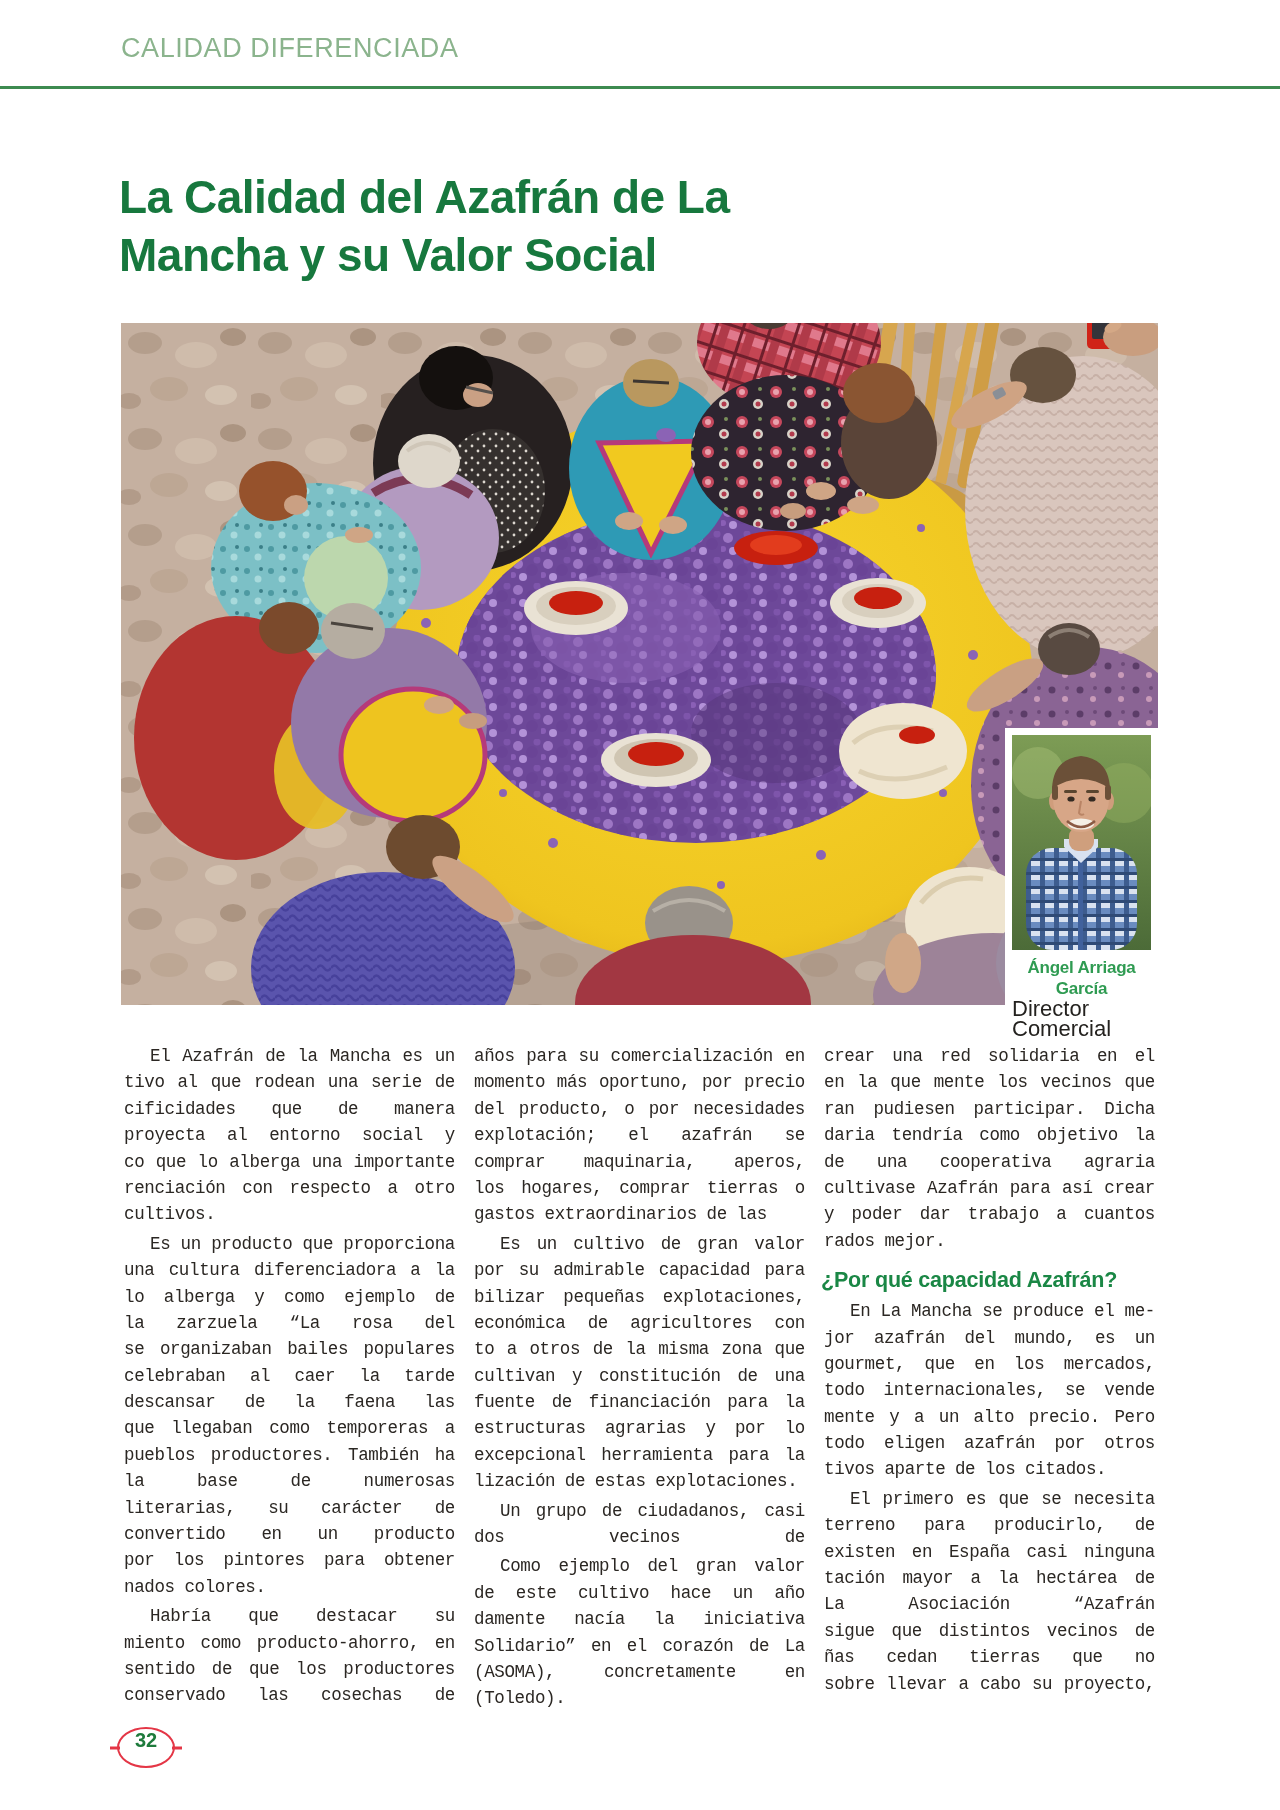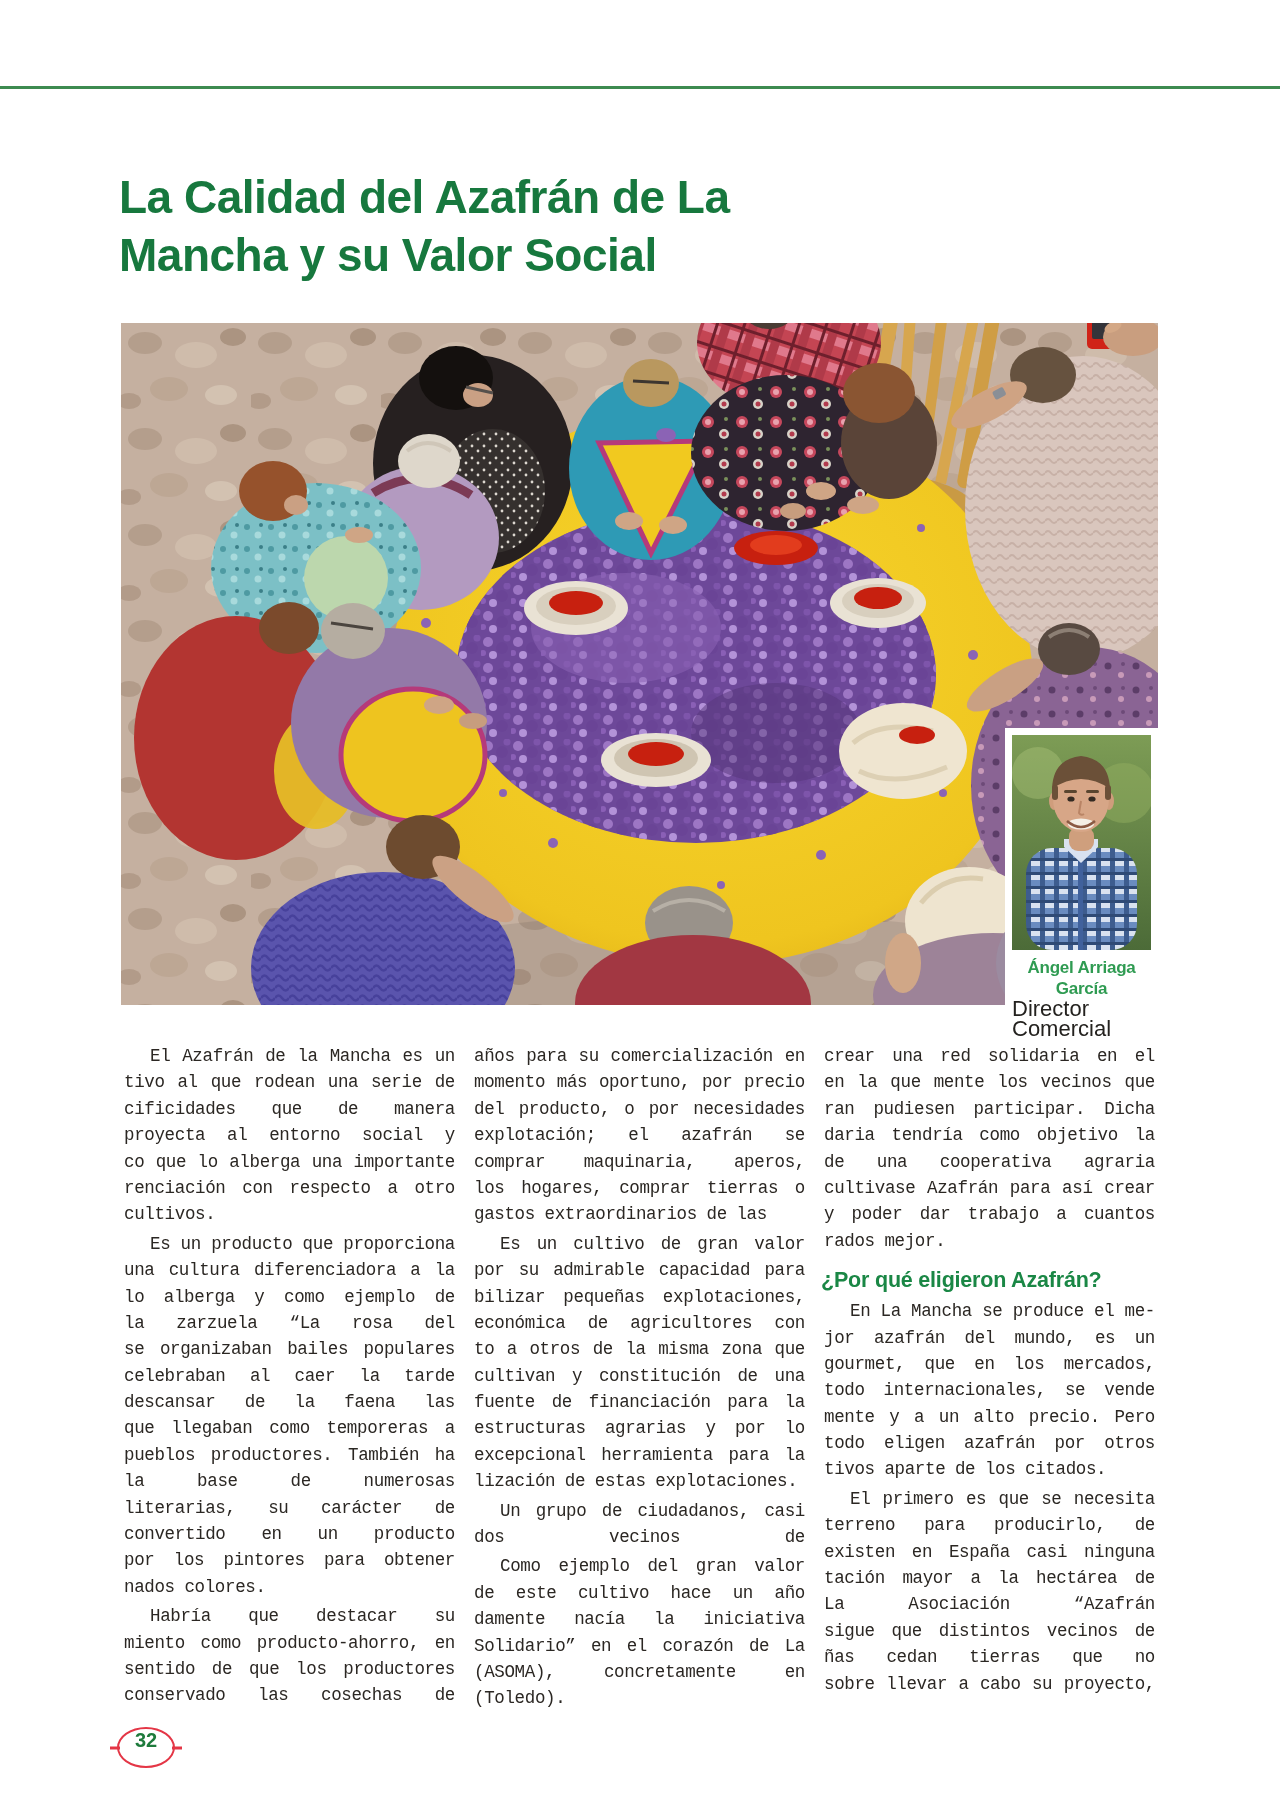--- a/index.html
+++ b/index.html
@@ -33,20 +33,21 @@
   .tick{position:absolute;width:10px;height:3px;background:var(--pagenum-ring,#e43646);
         top:50%;transform:translateY(-50%);}
   .tick-l{left:-9px;} .tick-r{right:-9px;}
   .num{font-size:20px;font-weight:600;color:var(--pagenum-green,#1e7b3c);}
 </style>
 </head>
 <body>
 
 <div class="page">
 
+  <div class="kicker">CALIDAD DIFERENCIADA</div>
   <div class="rule"></div>
 
   <h1 class="title"><span>La Calidad del Azafrán de La</span><br><span>Mancha y su Valor Social</span></h1>
 
   <figure class="photo">
     <svg width="1037" height="682" viewBox="0 0 1037 682">
       <defs>
         <pattern id="stones" width="130" height="96" patternUnits="userSpaceOnUse">
           <rect width="130" height="96" fill="#c5b0a0"></rect>
           <ellipse cx="24" cy="20" rx="17" ry="11" fill="#b49e8c"></ellipse>
@@ -395,21 +396,21 @@
         <div class="para">
           <div class="line j">crear una red solidaria en el municipio</div>
           <div class="line j">en la que mente los vecinos que quisie-</div>
           <div class="line j">ran pudiesen participar. Dicha red soli-</div>
           <div class="line j">daria tendría como objetivo la creación</div>
           <div class="line j">de una cooperativa agraria social que</div>
           <div class="line j">cultivase Azafrán para así crear empleo</div>
           <div class="line j">y poder dar trabajo a cuantos más pa-</div>
           <div class="line">rados mejor.</div>
         </div>
-        <div class="subhead">¿Por qué eligieron Azafrán?</div>
+        <div class="subhead">¿Por qué capacidad Azafrán?</div>
         <div class="para">
           <div class="line j indent">En La Mancha se produce el me-</div>
           <div class="line j">jor azafrán del mundo, es un producto</div>
           <div class="line j">gourmet, que en los mercados, sobre</div>
           <div class="line j">todo internacionales, se vende fácil-</div>
           <div class="line j">mente y a un alto precio. Pero sobre</div>
           <div class="line j">todo eligen azafrán por otros tres mo-</div>
           <div class="line">tivos aparte de los citados.</div>
         </div>
         <div class="para">

